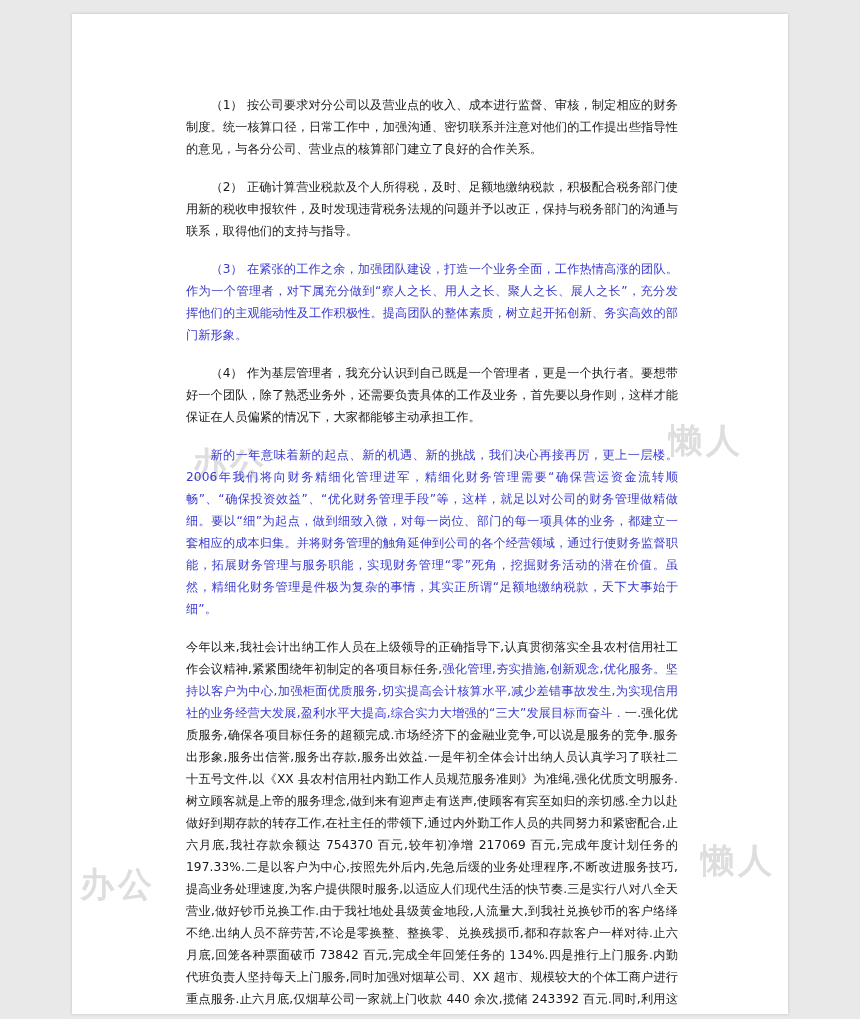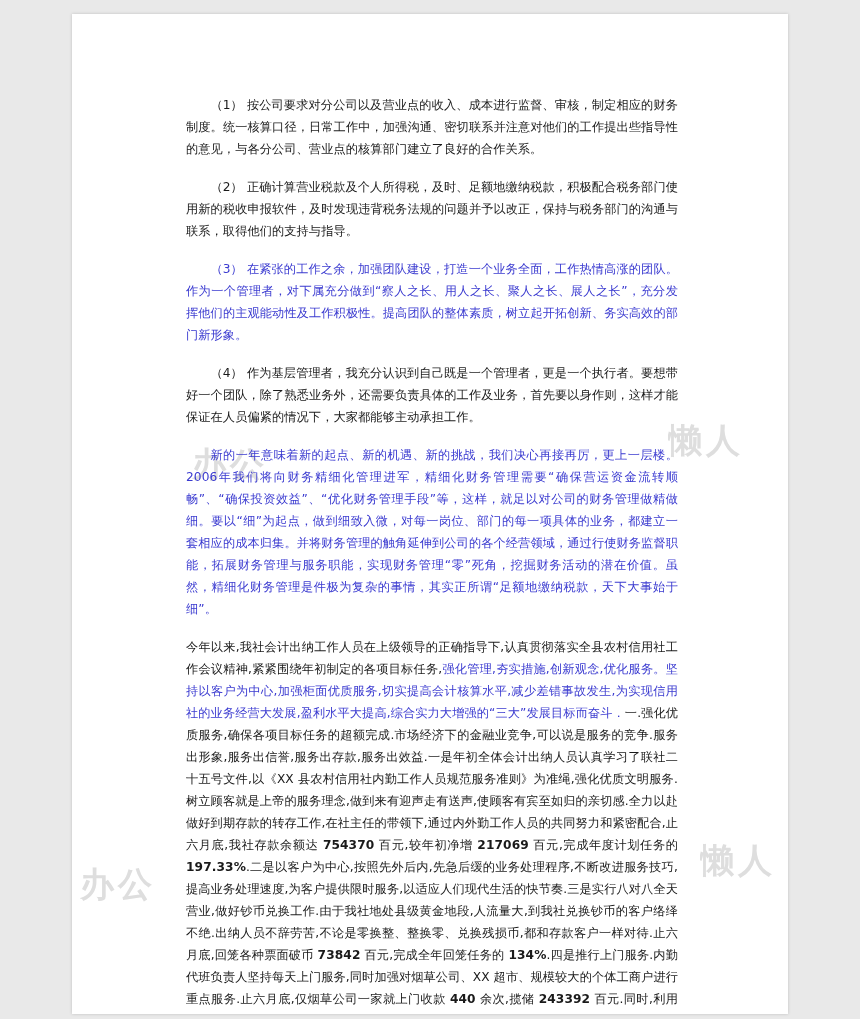--- a/index.html
+++ b/index.html
@@ -41,21 +41,21 @@
     text-justify: inter-ideograph;
     letter-spacing: 0.1px;
   }
   p.indent {
     text-indent: 2em;
   }
   .blue {
     color: #3a3ad0;
   }
   .b {
-    font-weight: bold;
+    font-weight: normal;
   }
   .watermark {
     position: absolute;
     color: #d8d8d8;
     font-family: "DejaVu Sans", sans-serif;
     font-weight: bold;
     user-select: none;
     pointer-events: none;
   }
   #wm1 {

